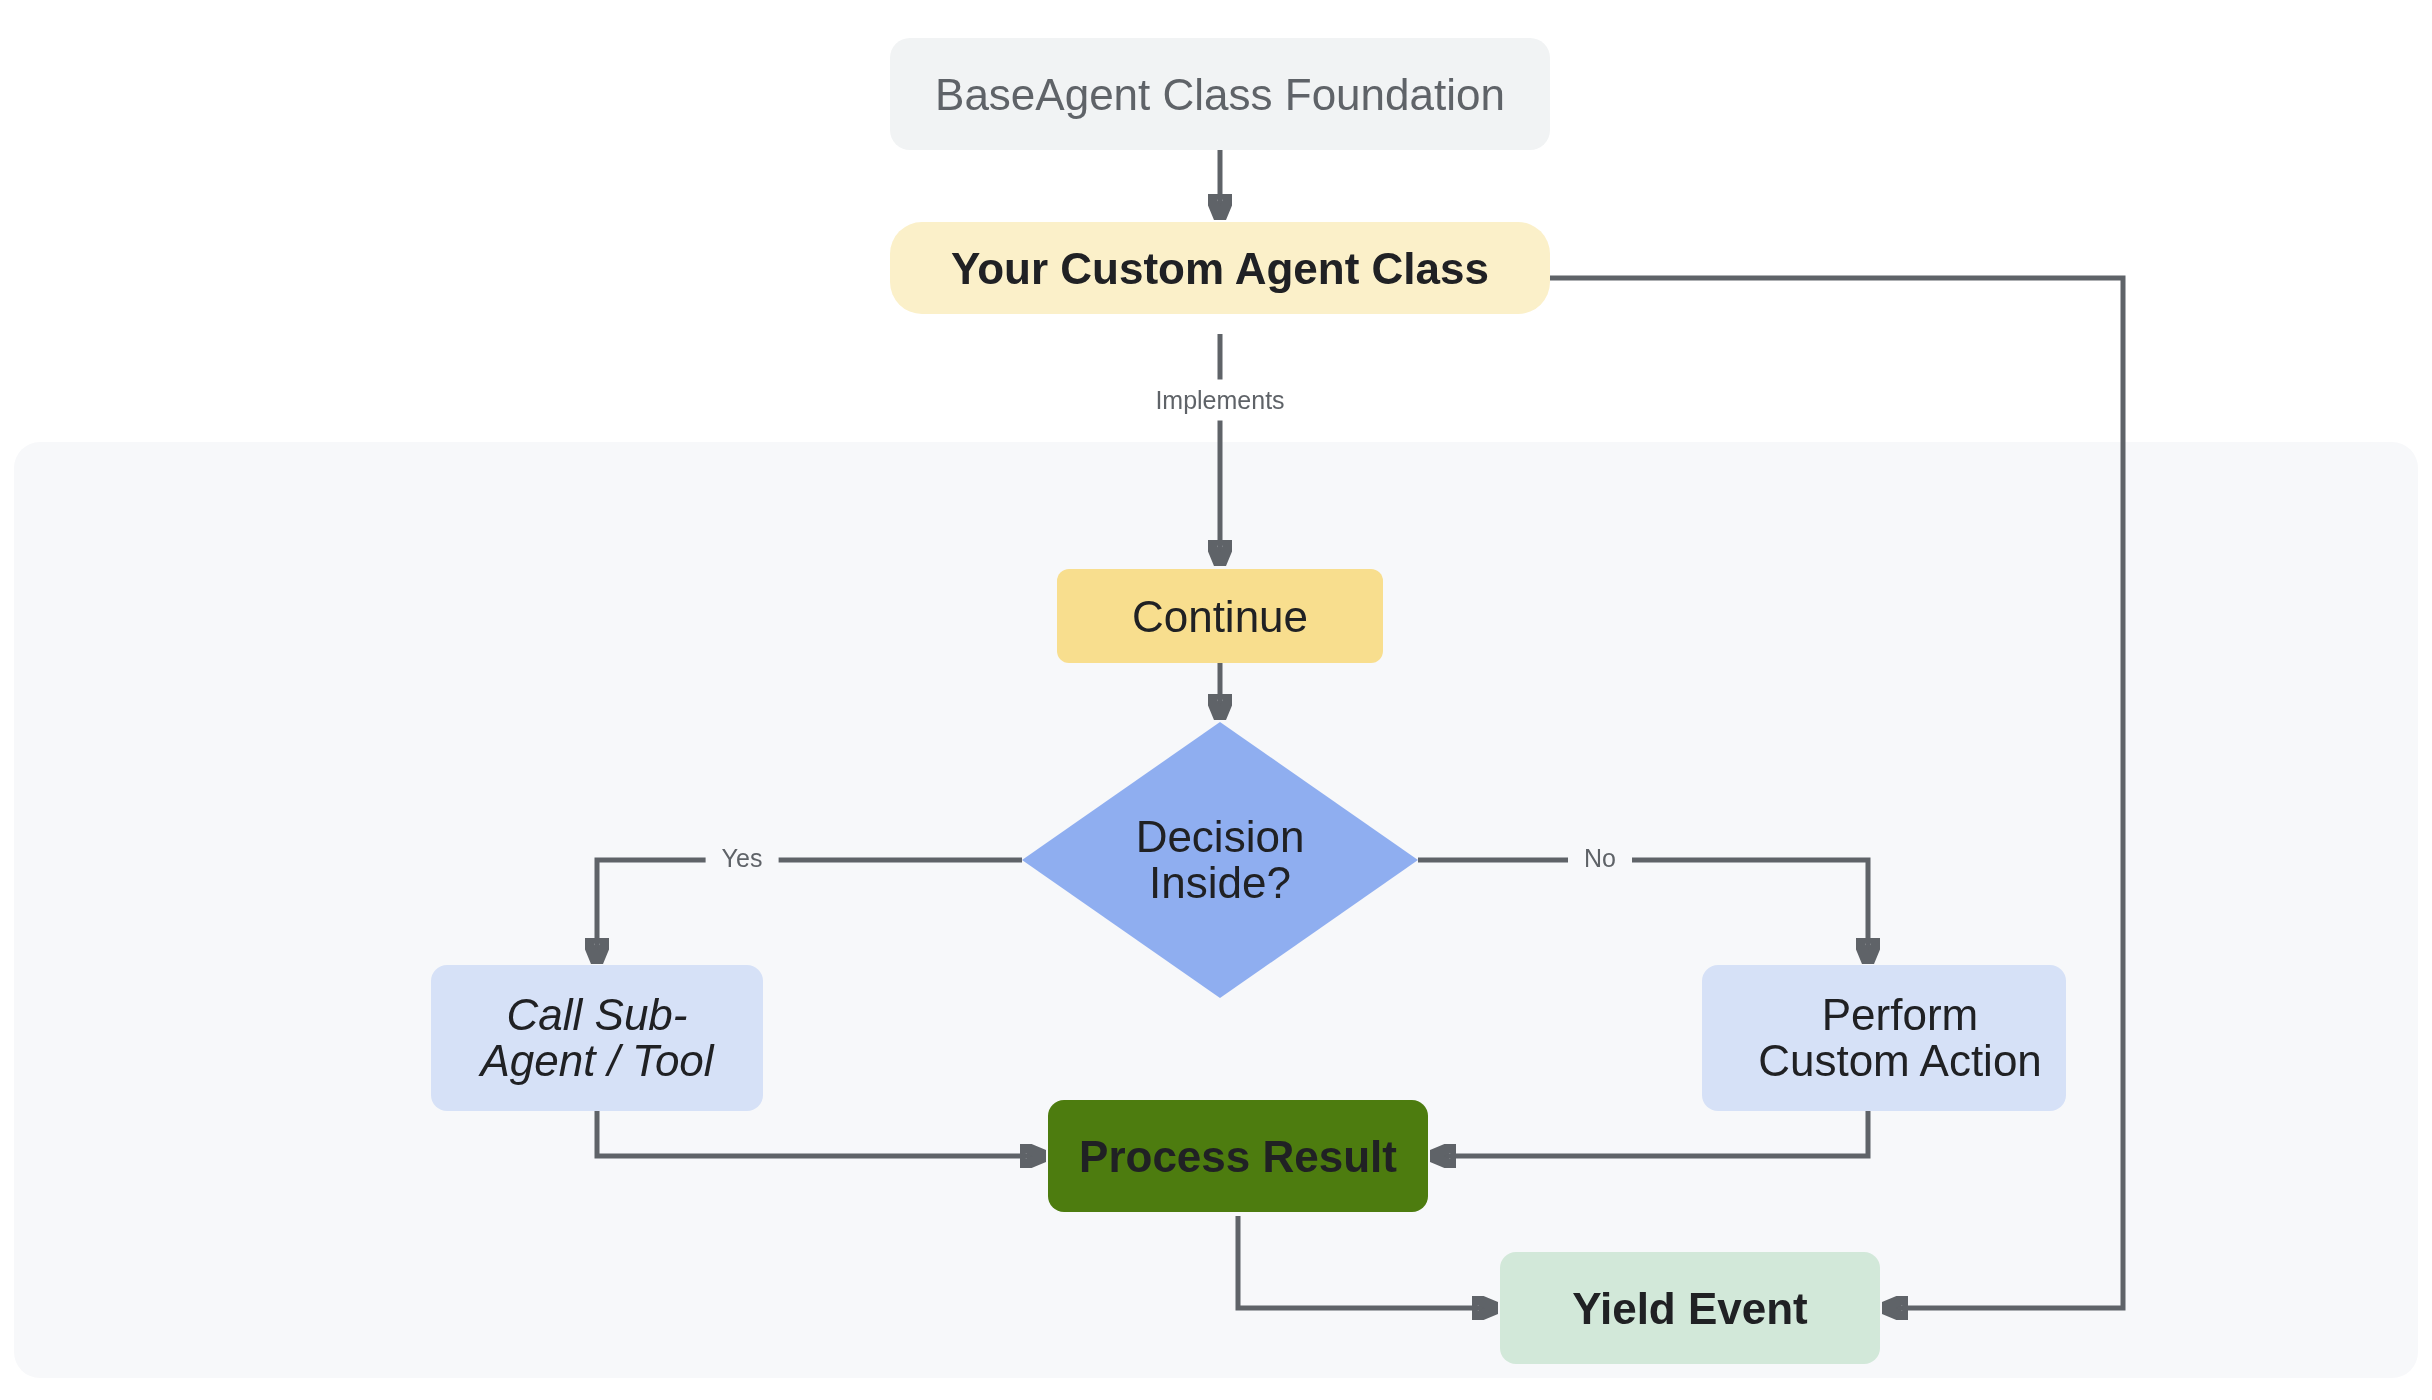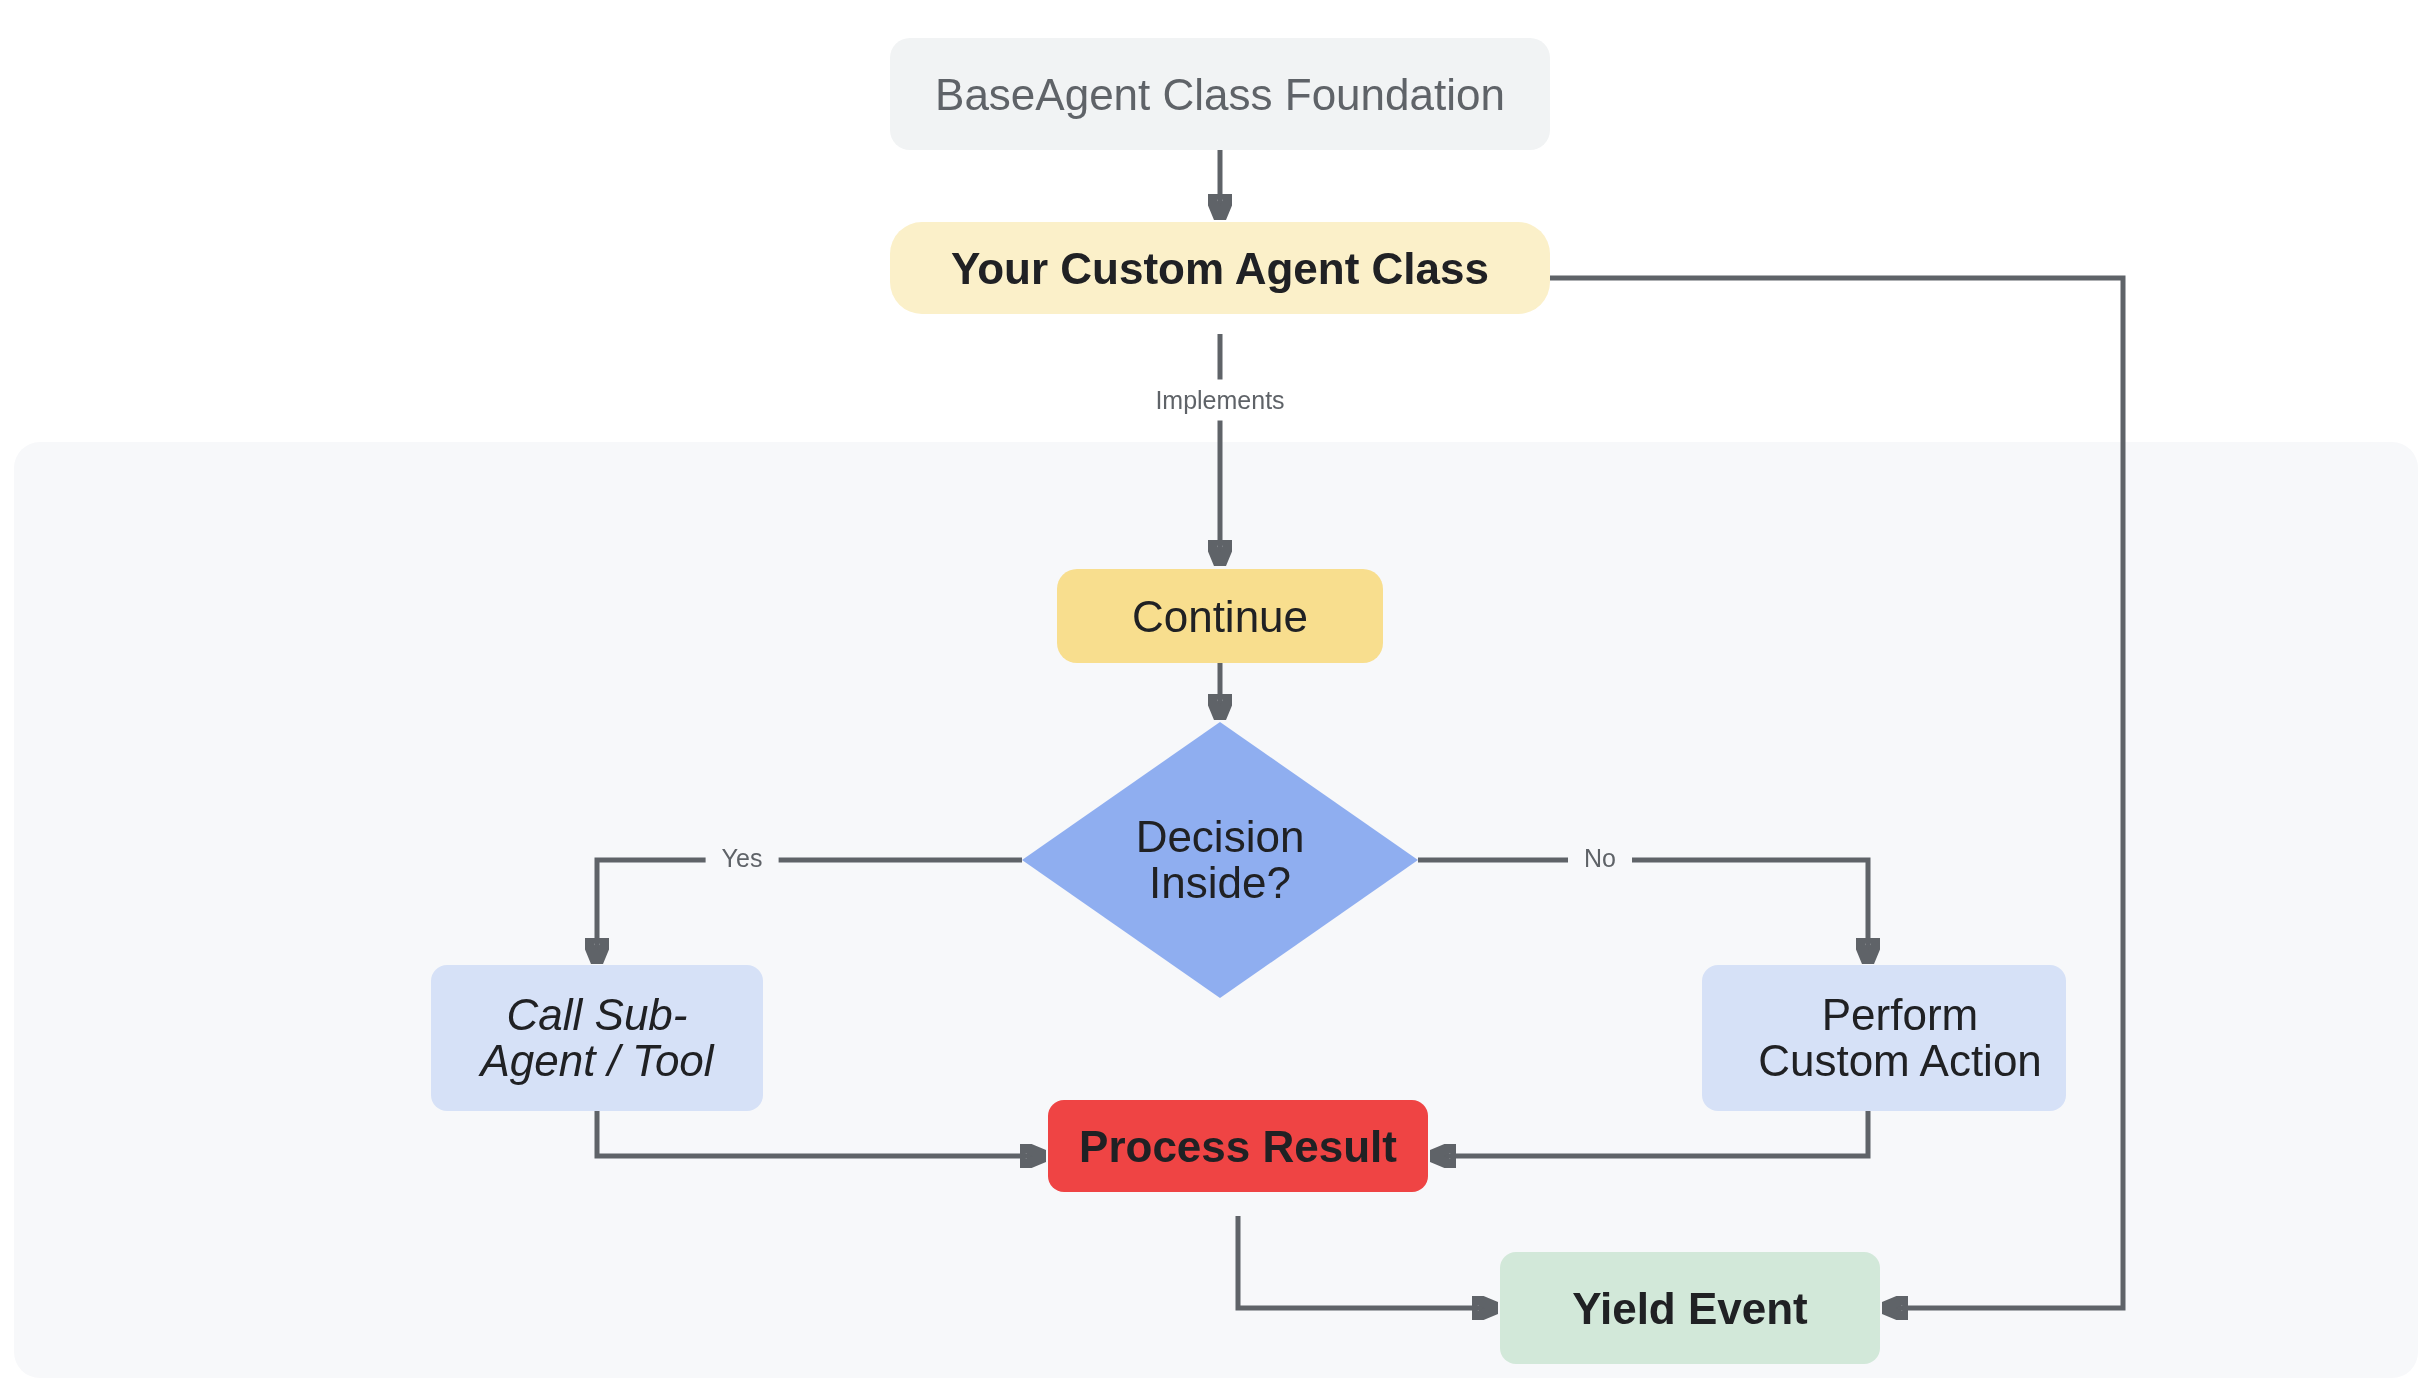--- a/index.html
+++ b/index.html
@@ -46,37 +46,37 @@
   .node-base {
     left: 890px; top: 38px; width: 660px; height: 112px;
     background: #F1F3F4; border-radius: 20px; color: #5F6368;
   }
   .node-custom {
     left: 890px; top: 222px; width: 660px; height: 92px;
     background: #FBF0C9; border-radius: 32px; font-weight: bold;
   }
   .node-continue {
     left: 1057px; top: 569px; width: 326px; height: 94px;
-    background: #F8DE8E; border-radius: 20px;
+    background: #F8DE8E; border-radius: 12px;
   }
   .node-decision-text {
     left: 1070px; top: 788px; width: 300px; height: 144px;
     background: transparent; line-height: 46px;
   }
   .node-callsub {
     left: 431px; top: 965px; width: 332px; height: 146px;
     background: #D6E1F7; border-radius: 16px; line-height: 46px; font-style: italic;
   }
   .node-perform {
     left: 1702px; top: 965px; width: 332px; height: 146px;
     background: #D6E1F7; border-radius: 16px; line-height: 46px; padding-left: 32px;
   }
   .node-process {
-    left: 1048px; top: 1100px; width: 380px; height: 92px;
-    background: #ef4444; border-radius: 16px; font-weight: 700;
+    left: 1048px; top: 1100px; width: 380px; height: 112px;
+    background: #4d7c0f; border-radius: 16px; font-weight: 700;
   }
   .node-yield {
     left: 1500px; top: 1252px; width: 380px; height: 112px;
     background: #D2E8D9; border-radius: 16px; font-weight: 700;
   }
   .edge-label {
     position: absolute;
     transform: translate(-50%, -50%);
     font-size: 25px;
     color: #5F6368;

